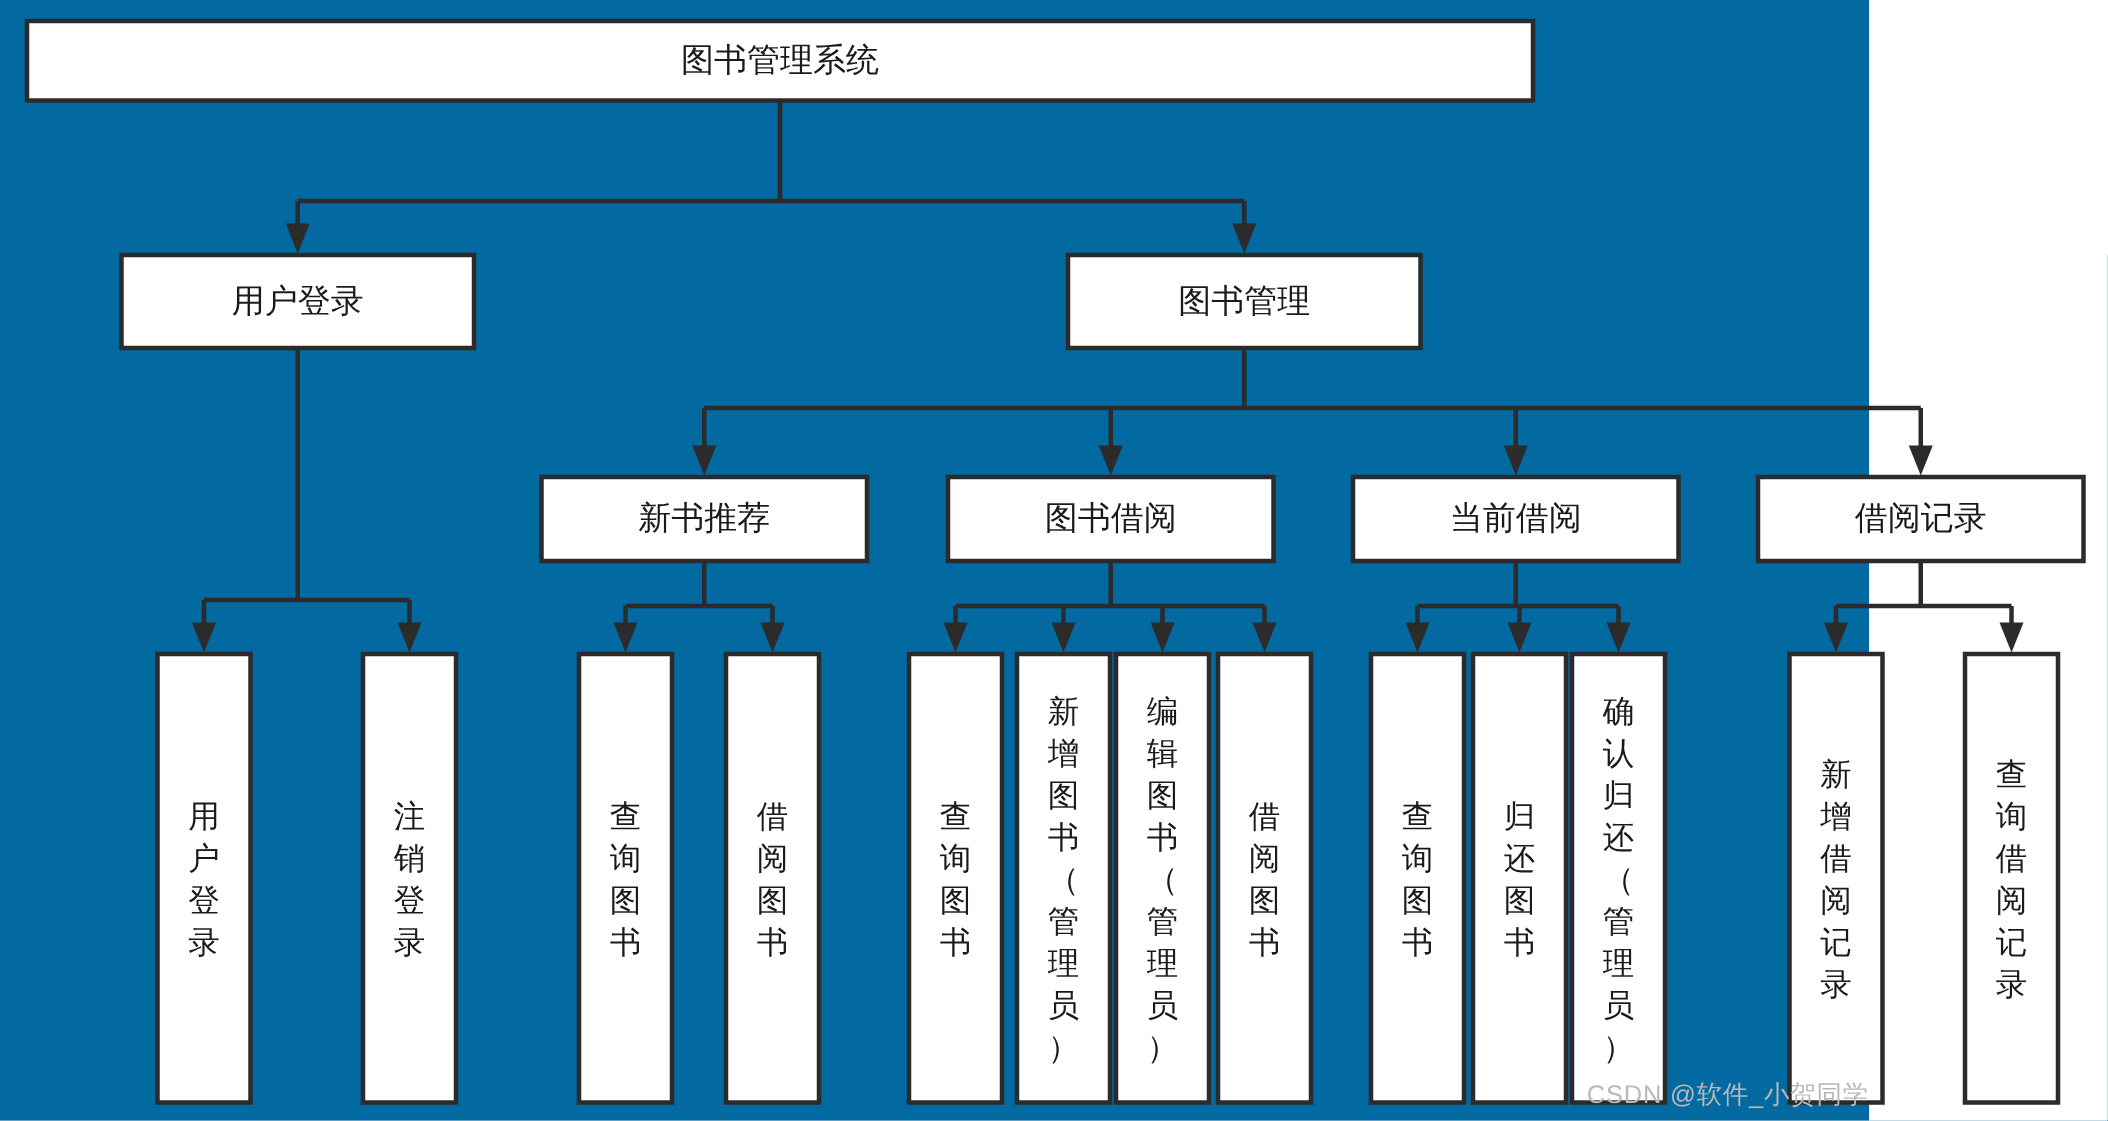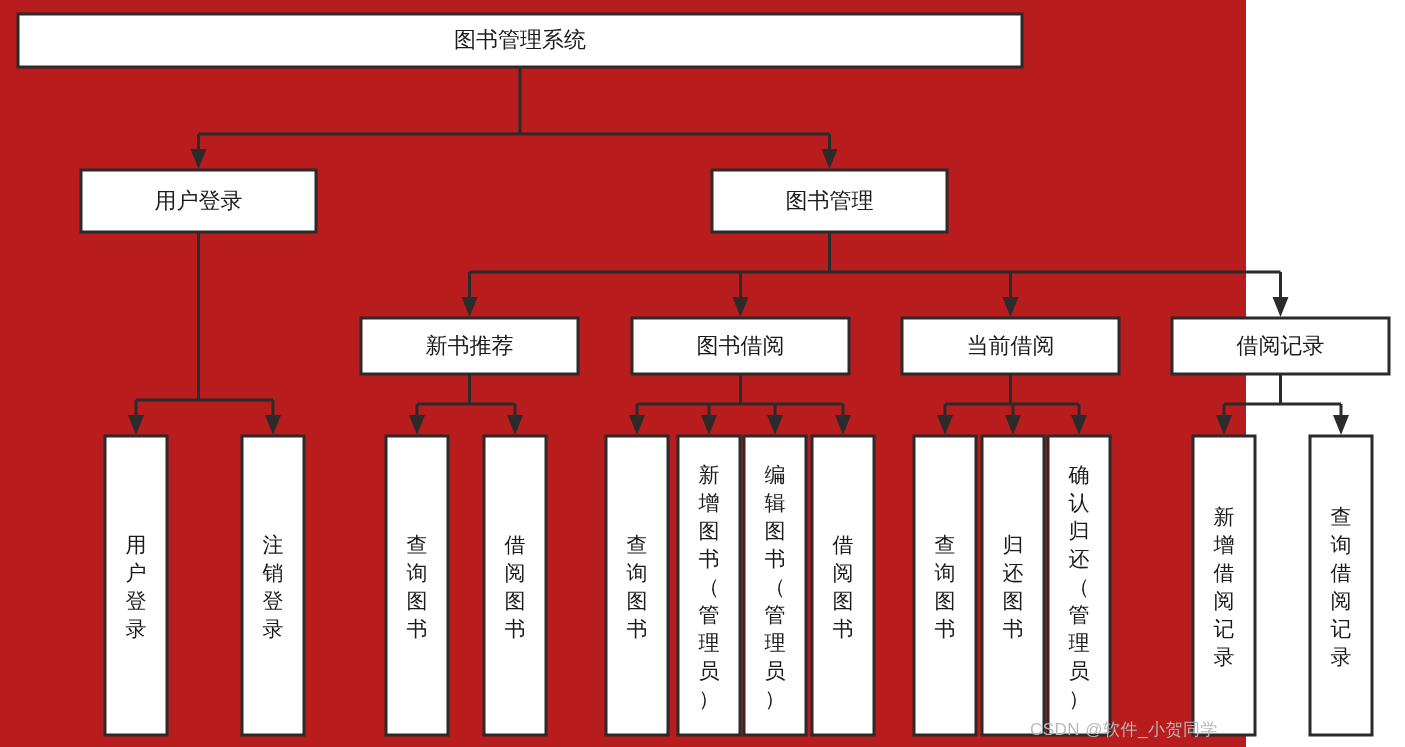--- a/index.html
+++ b/index.html
@@ -11,21 +11,21 @@
   body {
     width: 1405px;
     height: 747px;
     font-family: "Liberation Sans", "DejaVu Sans", sans-serif;
     overflow: hidden;
   }
   #diagram-root {
     position: relative;
     width: 1246px;
     height: 747px;
-    background: #b91c1c;
+    background: #0369a1;
   }
   svg.diagram-canvas {
     position: absolute;
     top: 0;
     left: 0;
     width: 1405px;
     height: 747px;
     display: block;
   }
   .node-box {
@@ -50,21 +50,21 @@
     stroke: #2b2b2b;
     stroke-width: 3;
     fill: none;
   }
   .arrow-head {
     fill: #2b2b2b;
     stroke: none;
   }
   .watermark-text {
     position: absolute;
-    right: 28px;
+    right: 0;
     bottom: 6px;
     font-family: "Liberation Sans", "DejaVu Sans", sans-serif;
     font-size: 17px;
     color: #b9b9b9;
     white-space: nowrap;
     letter-spacing: 0.5px;
     user-select: none;
   }
 </style>
 </head>

